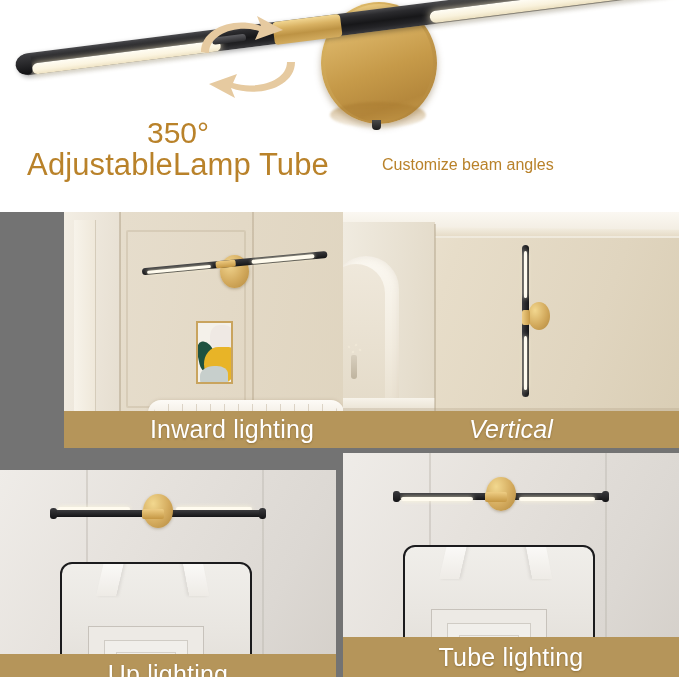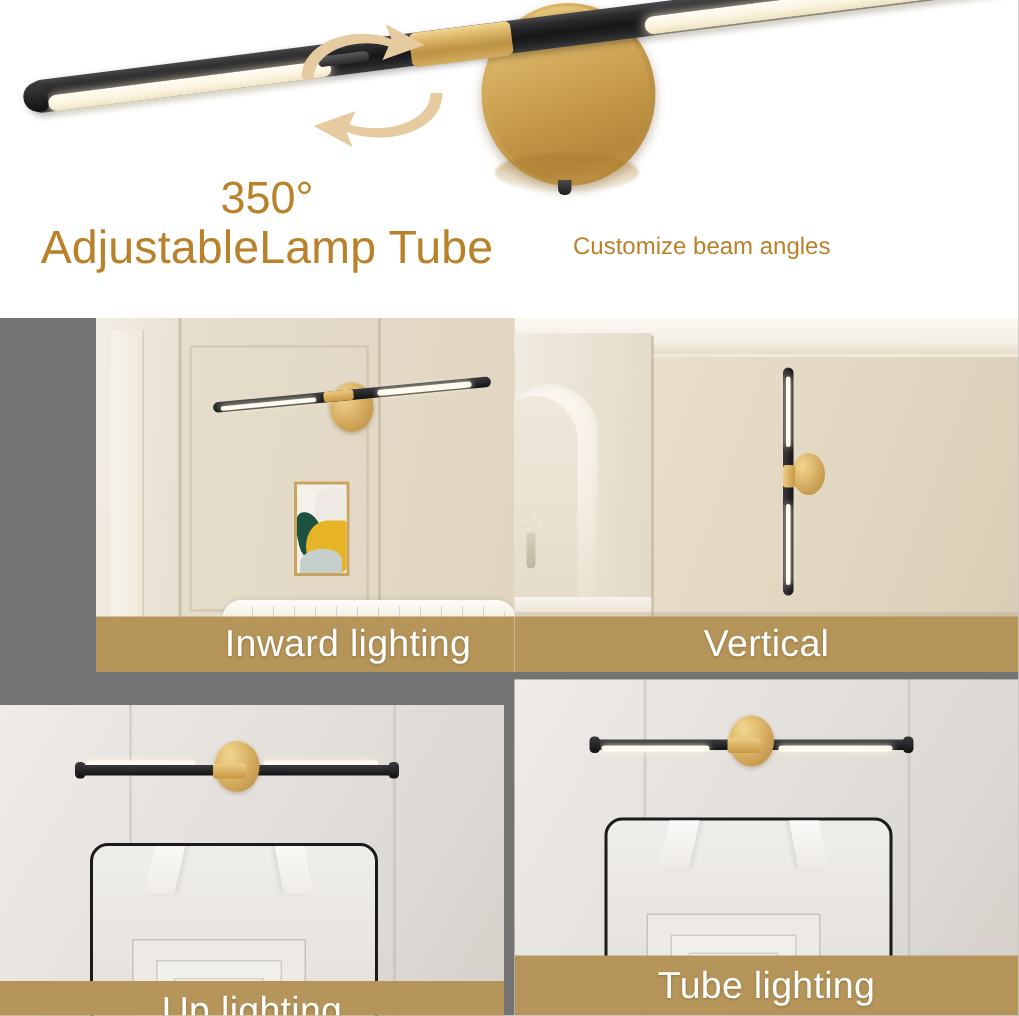--- a/index.html
+++ b/index.html
@@ -93,21 +93,21 @@
   .hero-sub {
     position: absolute; left: 382px; top: 155px; width: 280px;
     text-align: left; color: #b9822a; font-size: 16px; line-height: 1.28;
   }
   .hero-sub span { display: block; }
 
   
   .grid { position: absolute; left: 0; top: 212px; width: 679px; height: 465px; }
   .panel { position: absolute; overflow: hidden; background: #ded5c6; }
   .p1 { left: 16px;   top: 0;   width: 336px; height: 236px; margin-left: 48px; }
-  .p2 { left: 343px; top: 0; width: 336px; height: 236px; }
+  .p2 { left: 343px; top: 0; width: 336px; height: 236px; font-style: italic; }
   .p3 { left: 0;   top: 258px; width: 336px; height: 224px; text-align: center; }
   .p4 { left: 343px; top: 241px; width: 336px; height: 224px; }
 
   .scene { position: absolute; inset: 0; }
 
   
   .cap {
     position: absolute; left: 0; bottom: 0; width: 100%; height: 37px;
     background: #b5955a;
     display: flex; align-items: center; justify-content: center;

